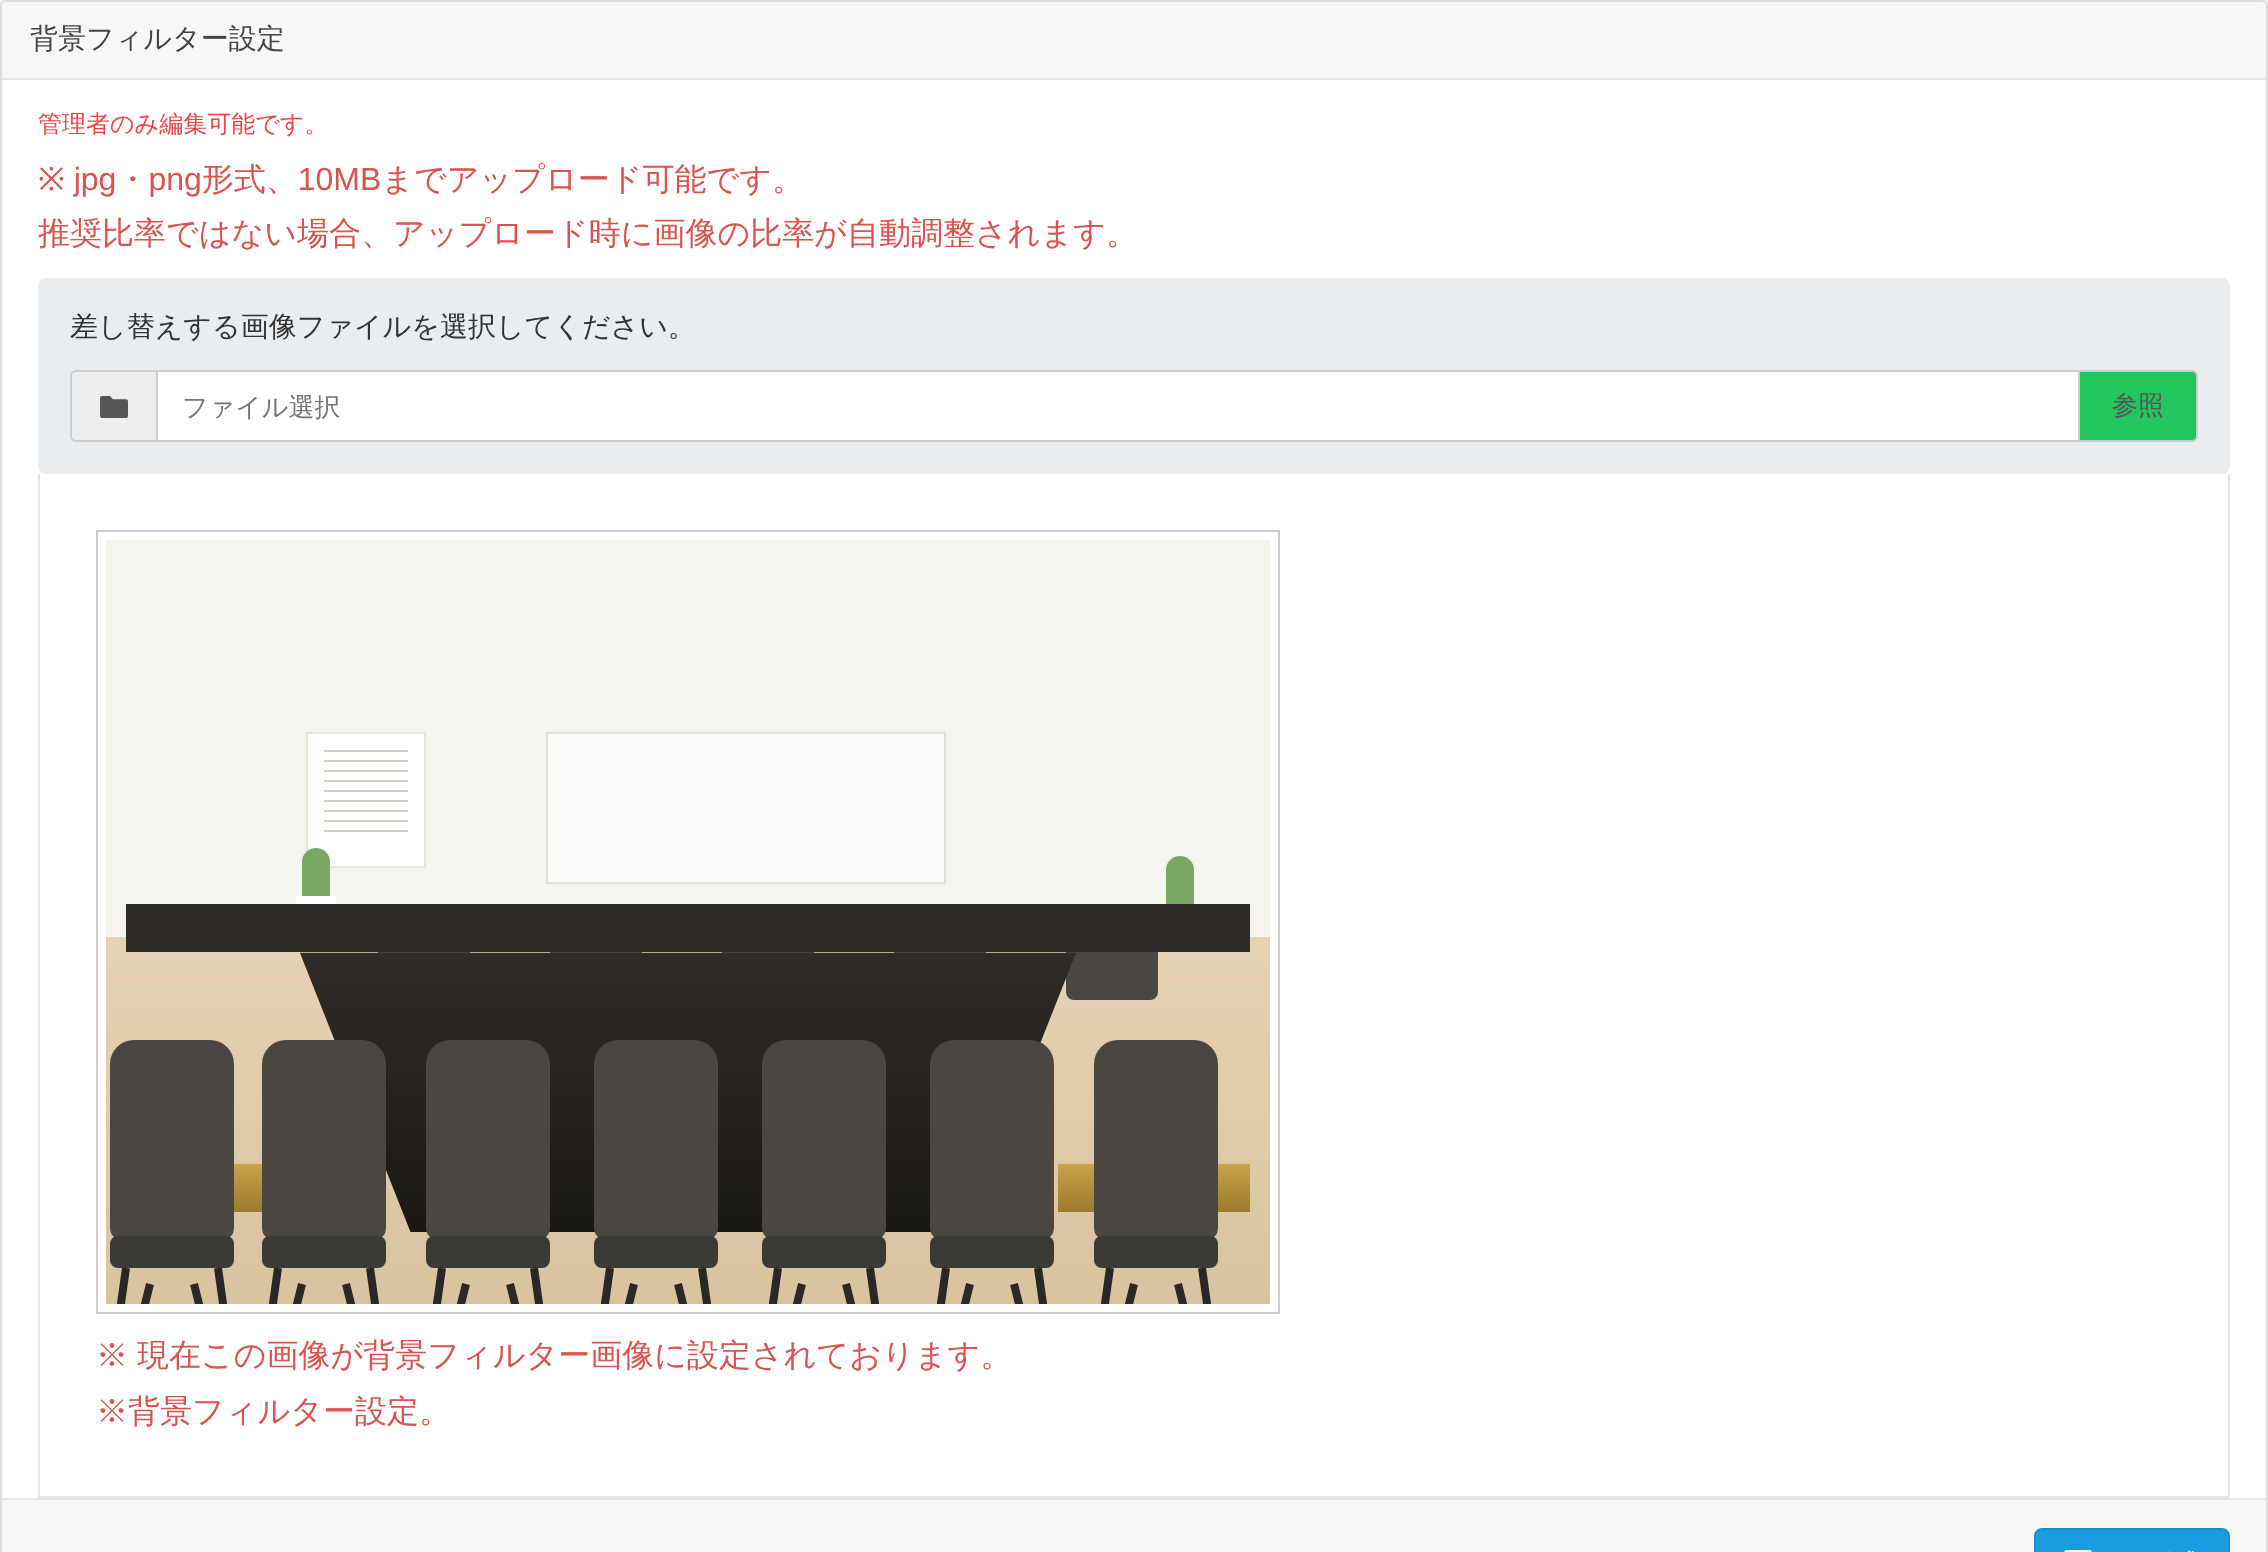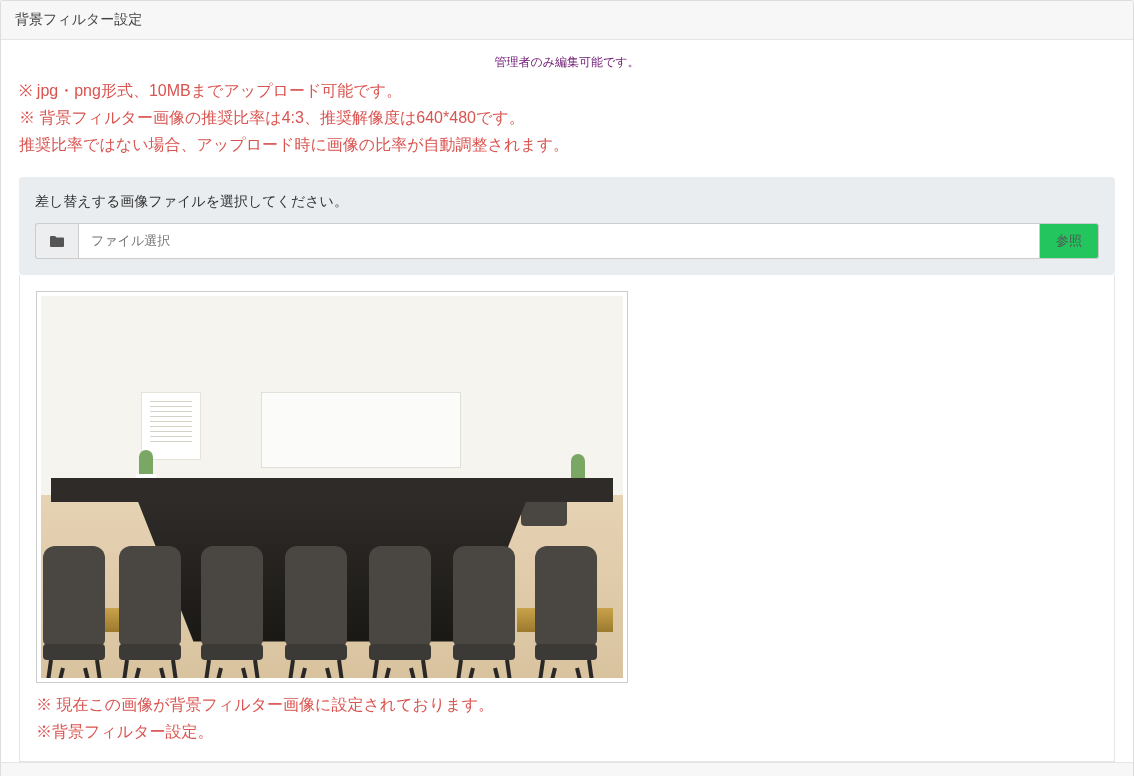--- a/index.html
+++ b/index.html
@@ -24,32 +24,31 @@
   background: #f7f7f7;
   border-bottom: 1px solid #e5e5e5;
   padding: 10px 14px;
   font-size: 14px;
   color: #444;
 }
 .panel-body {
   padding: 14px 18px 0 18px;
 }
 .note-gray {
-  color: #701a75;
+  color: #ef4444;
   font-size: 12px;
   margin-bottom: 6px;
-  text-align: center;
 }
 .note-red {
   color: #d9534f;
   font-size: 16px;
   line-height: 1.7;
 }
 .upload-section {
-  margin-top: 18px;
+  margin-top: 8px;
   background: #e9edf0;
   border-radius: 4px;
   padding: 16px;
 }
 .upload-title {
   font-size: 14px;
   color: #333;
   margin-bottom: 12px;
 }
 .input-group {
@@ -84,21 +83,21 @@
   font-size: 13px;
   color: #555;
   cursor: pointer;
   border-radius: 0 3px 3px 0;
 }
 .preview-area {
   margin-top: 0;
   background: #fff;
   border: 1px solid #e5e5e5;
   border-top: none;
-  padding: 16px;
+  padding: 28px;
 }
 .preview-img-wrap {
   width: 592px;
   height: 392px;
   border: 1px solid #ccc;
   padding: 4px;
   background: #fff;
   position: relative;
   overflow: hidden;
 }
@@ -233,21 +232,20 @@
 </style>
 </head>
 <body>
 
 <div class="outer-panel">
   <div class="panel-header">背景フィルター設定</div>
 
   <div class="panel-body">
     <div class="note-gray">管理者のみ編集可能です。</div>
     <div class="note-red">※ jpg・png形式、10MBまでアップロード可能です。</div>
-    <div class="note-red">※ 背景フィルター画像の推奨比率は4:3、推奨解像度は640*480です。</div>
     <div class="note-red">推奨比率ではない場合、アップロード時に画像の比率が自動調整されます。</div>
 
     <div class="upload-section">
       <div class="upload-title">差し替えする画像ファイルを選択してください。</div>
       <div class="input-group">
         <span class="input-addon">
           <svg class="icn" width="14" height="12" viewBox="0 0 14 12">
               <path fill="#555" d="M1 1h4l1.5 1.6H13a1 1 0 0 1 1 1V11a1 1 0 0 1-1 1H1a1 1 0 0 1-1-1V2a1 1 0 0 1 1-1z"></path>
             </svg>
         </span>

